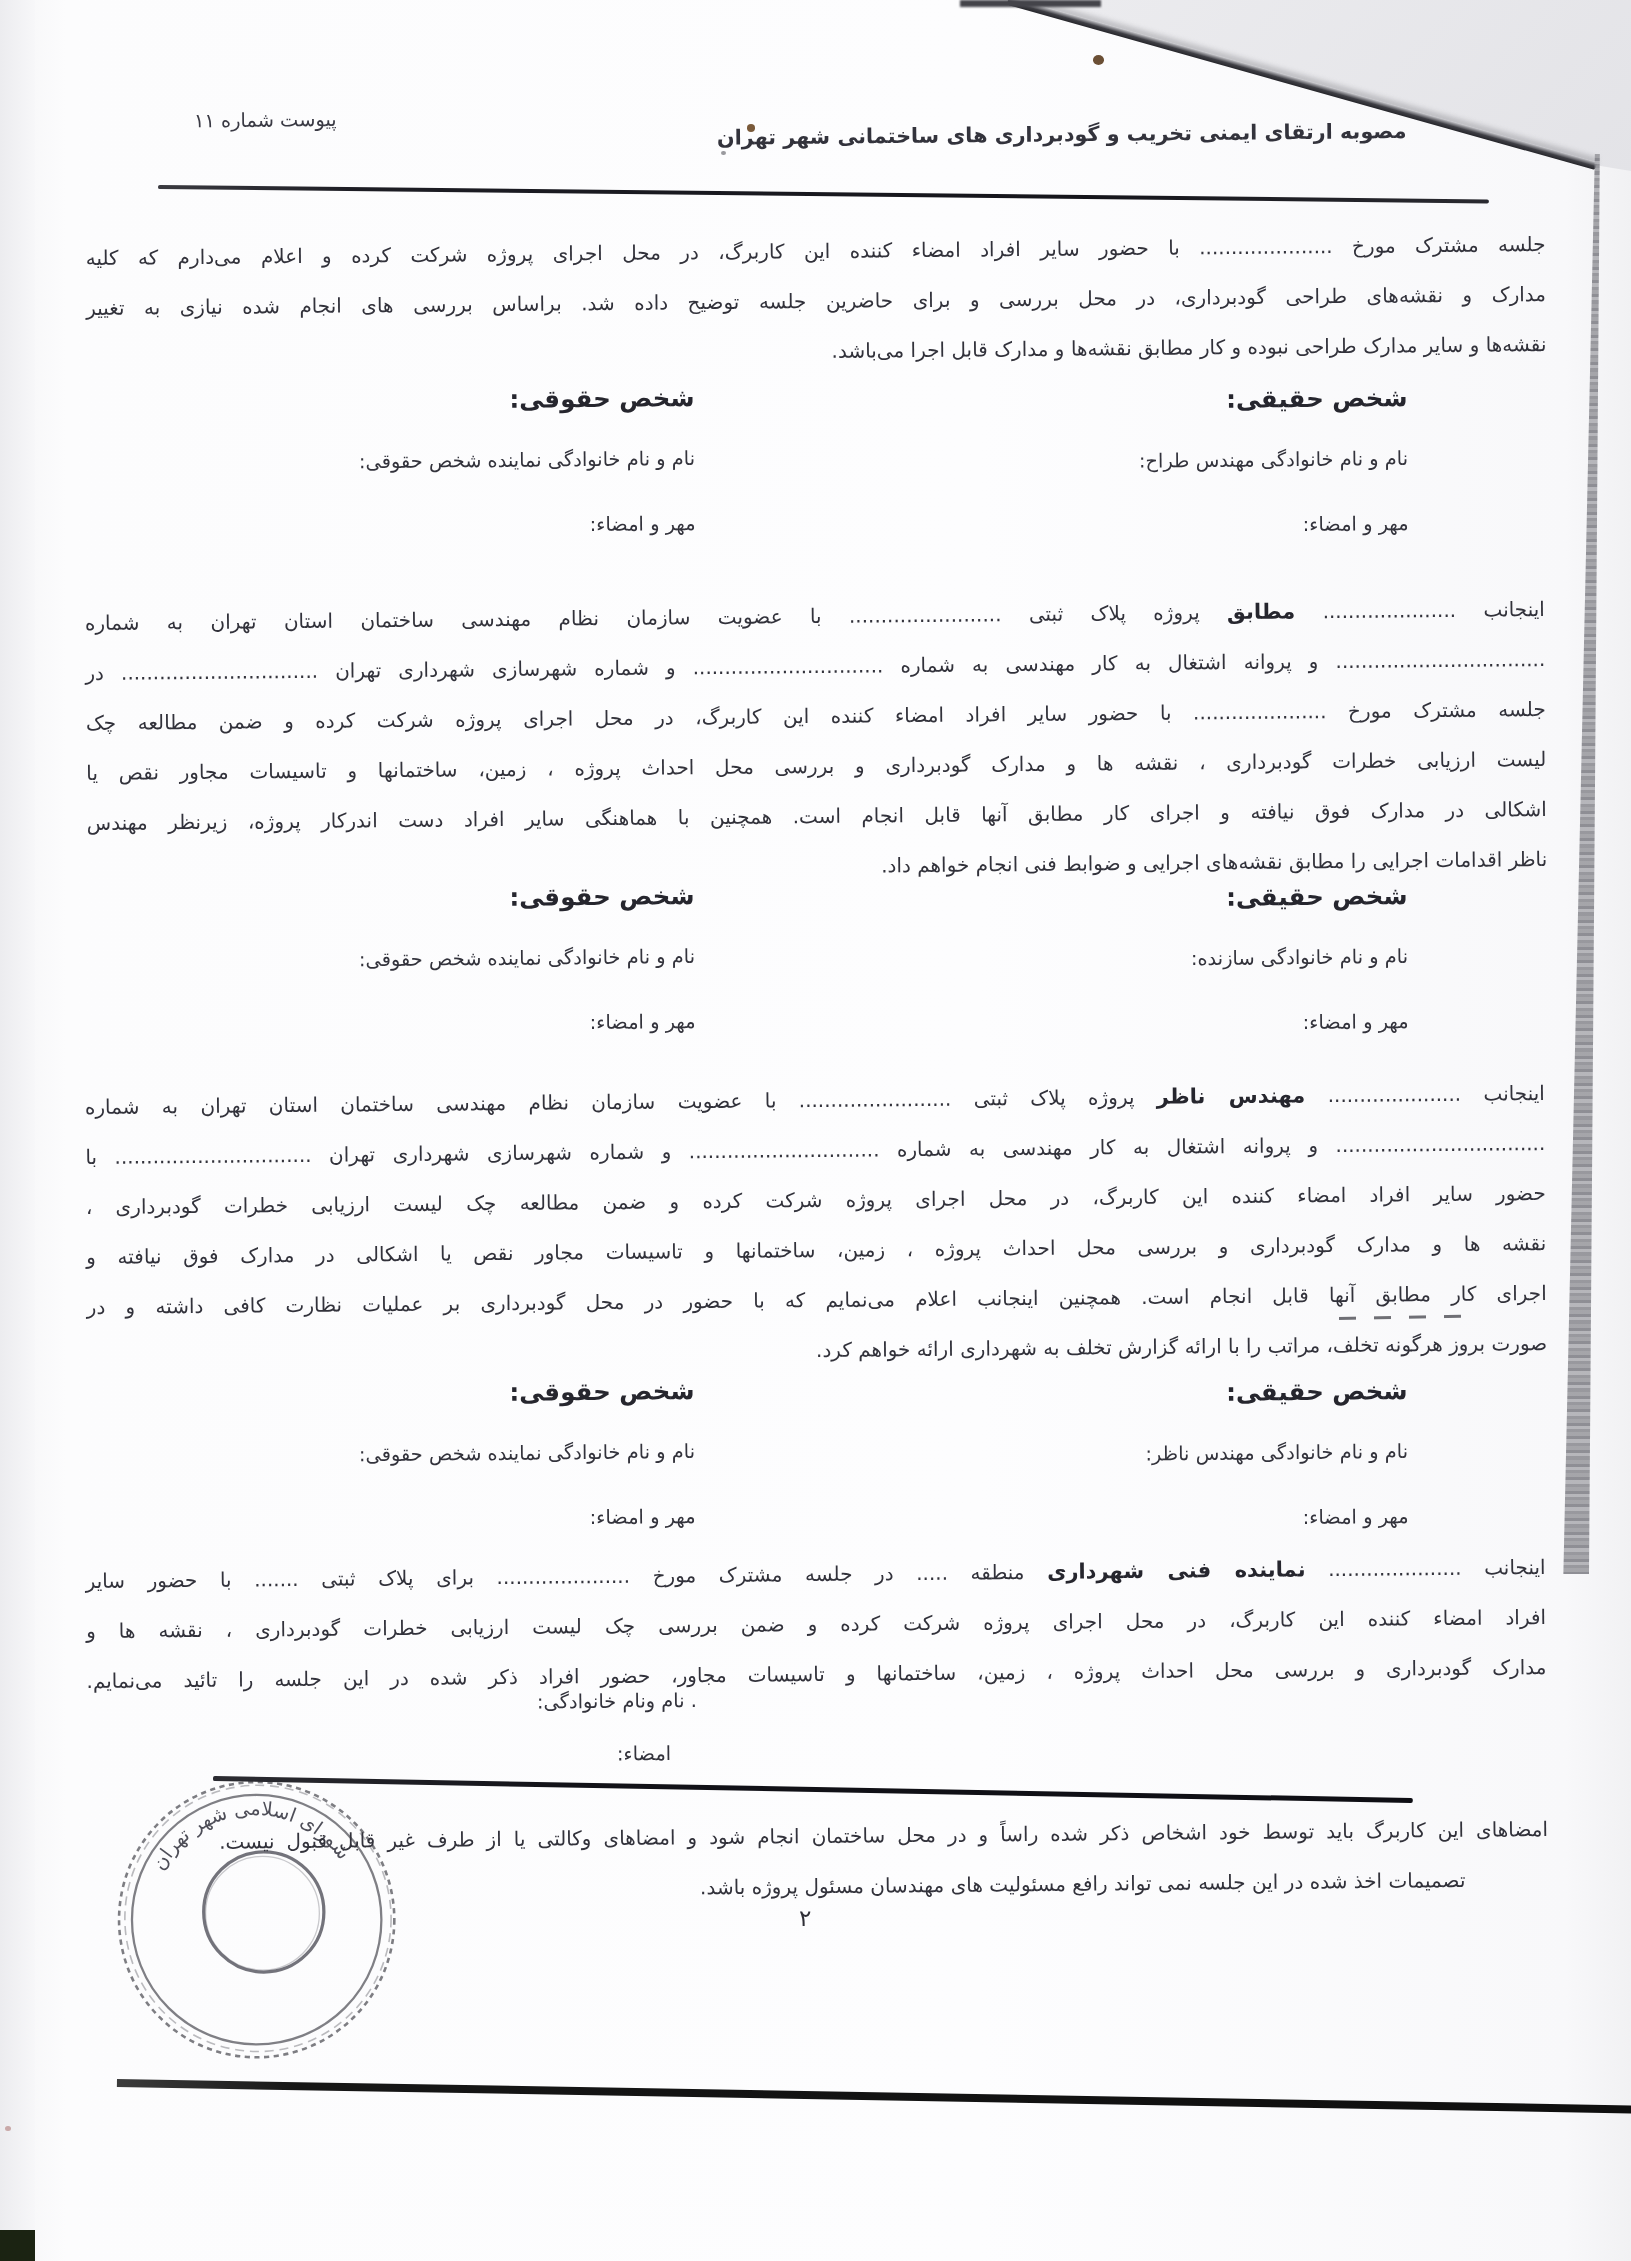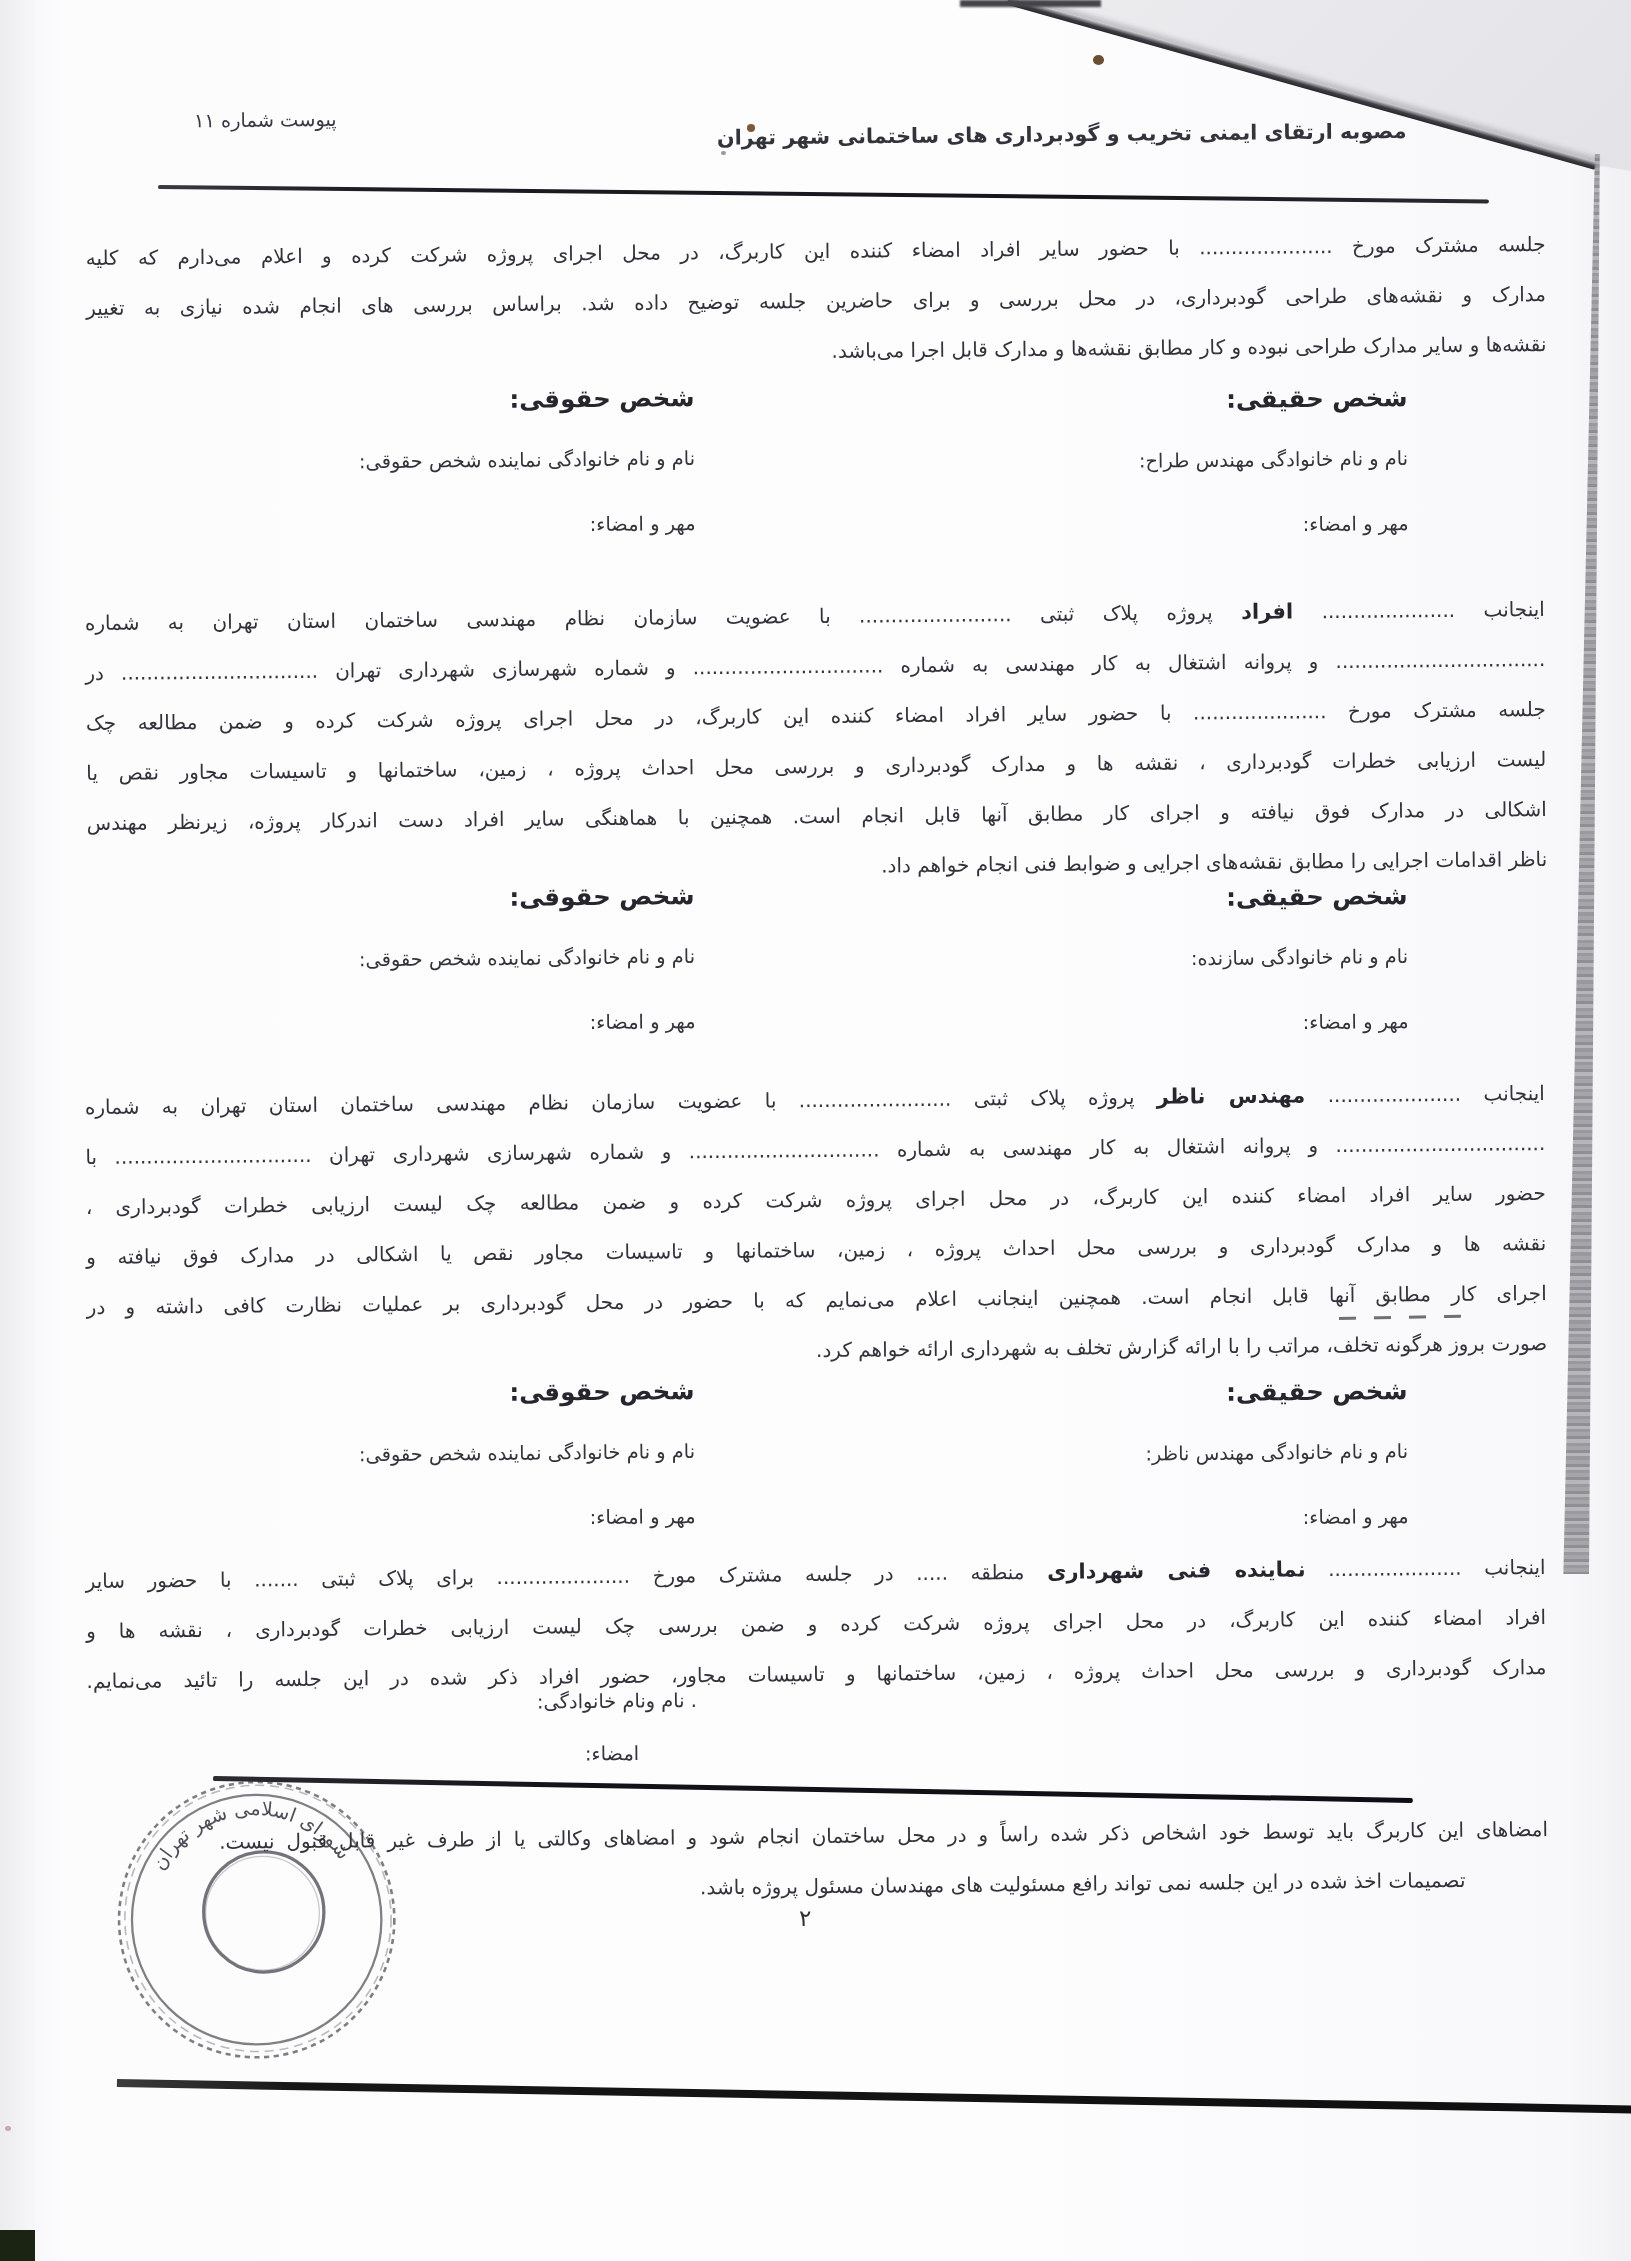--- a/index.html
+++ b/index.html
@@ -88,21 +88,21 @@
     <div class="sig-row" style="margin-top:27px;">نام و نام خانوادگی مهندس طراح:</div>
     <div class="sig-row" style="margin-top:35px;">مهر و امضاء:</div>
   </div>
   <div class="abs sig-col tilt" style="right:936px;top:378px;">
     <div class="sig-head">شخص حقوقی:</div>
     <div class="sig-row" style="margin-top:27px;">نام و نام خانوادگی نماینده شخص حقوقی:</div>
     <div class="sig-row" style="margin-top:35px;">مهر و امضاء:</div>
   </div>
 
   <div class="abs para tilt" style="top:584px;">
-    <div class="line"><span>اینجانب .....................</span> <span class="b">افراد</span> <span>پروژه پلاک ثبتی ........................ با عضویت سازمان نظام مهندسی ساختمان استان تهران به شماره</span></div>
+    <div class="line"><span>اینجانب .....................</span> <span class="b">مطابق</span> <span>پروژه پلاک ثبتی ........................ با عضویت سازمان نظام مهندسی ساختمان استان تهران به شماره</span></div>
     <div class="line">................................. و پروانه اشتغال به کار مهندسی به شماره .............................. و شماره شهرسازی شهرداری تهران ............................... در</div>
     <div class="line">جلسه مشترک مورخ ..................... با حضور سایر افراد امضاء کننده این کاربرگ، در محل اجرای پروژه شرکت کرده و ضمن مطالعه چک</div>
     <div class="line">لیست ارزیابی خطرات گودبرداری ، نقشه ها و مدارک گودبرداری و بررسی محل احداث پروژه ، زمین، ساختمانها و تاسیسات مجاور نقص یا</div>
     <div class="line">اشکالی در مدارک فوق نیافته و اجرای کار مطابق آنها قابل انجام است. همچنین با هماهنگی سایر افراد دست اندرکار پروژه، زیرنظر مهندس</div>
     <div class="line short">ناظر اقدامات اجرایی را مطابق نقشه‌های اجرایی و ضوابط فنی انجام خواهم داد.</div>
   </div>
 
   <div class="abs sig-col tilt" style="right:223px;top:876px;">
     <div class="sig-head">شخص حقیقی:</div>
     <div class="sig-row" style="margin-top:27px;">نام و نام خانوادگی سازنده:</div>
@@ -134,21 +134,21 @@
     <div class="sig-row" style="margin-top:35px;">مهر و امضاء:</div>
   </div>
 
   <div class="abs para tilt" style="top:1542px;">
     <div class="line"><span>اینجانب .....................</span> <span class="b">نماینده فنی شهرداری</span> <span>منطقه ..... در جلسه مشترک مورخ ..................... برای پلاک ثبتی ....... با حضور سایر</span></div>
     <div class="line">افراد امضاء کننده این کاربرگ، در محل اجرای پروژه شرکت کرده و ضمن بررسی چک لیست ارزیابی خطرات گودبرداری ، نقشه ها و</div>
     <div class="line">مدارک گودبرداری و بررسی محل احداث پروژه ، زمین، ساختمانها و تاسیسات مجاور، حضور افراد ذکر شده در این جلسه را تائید می‌نمایم.</div>
   </div>
 
   <div class="abs footerlbl tilt" style="right:934px;top:1689px;">. نام ونام خانوادگی:</div>
-  <div class="abs footerlbl tilt" style="right:992px;top:1742px;">امضاء:</div>
+  <div class="abs footerlbl tilt" style="right:960px;top:1742px;">امضاء:</div>
 
   <div class="abs rule note-layer" id="rule2"></div>
 
   <svg class="abs" id="stamp-wrap" width="294" height="294" viewBox="0 0 455 455">
     <circle cx="227" cy="227" r="213" fill="none" stroke="#5c5c63" stroke-width="4" stroke-dasharray="8 7" opacity="0.8"></circle>
     <circle cx="229" cy="225" r="206" fill="none" stroke="#6a6a70" stroke-width="2.5" stroke-dasharray="14 9" opacity="0.45"></circle>
     <circle cx="227" cy="227" r="193" fill="none" stroke="#55555c" stroke-width="3.5" opacity="0.75"></circle>
     <circle cx="238" cy="215" r="93" fill="none" stroke="#50505a" stroke-width="5" opacity="0.8"></circle>
     <circle cx="236" cy="217" r="88" fill="none" stroke="#6a6a72" stroke-width="2" opacity="0.35"></circle>
     <path id="stamp-arc" d="M 74 280 A 160 160 0 1 1 380 262" fill="none"></path>

